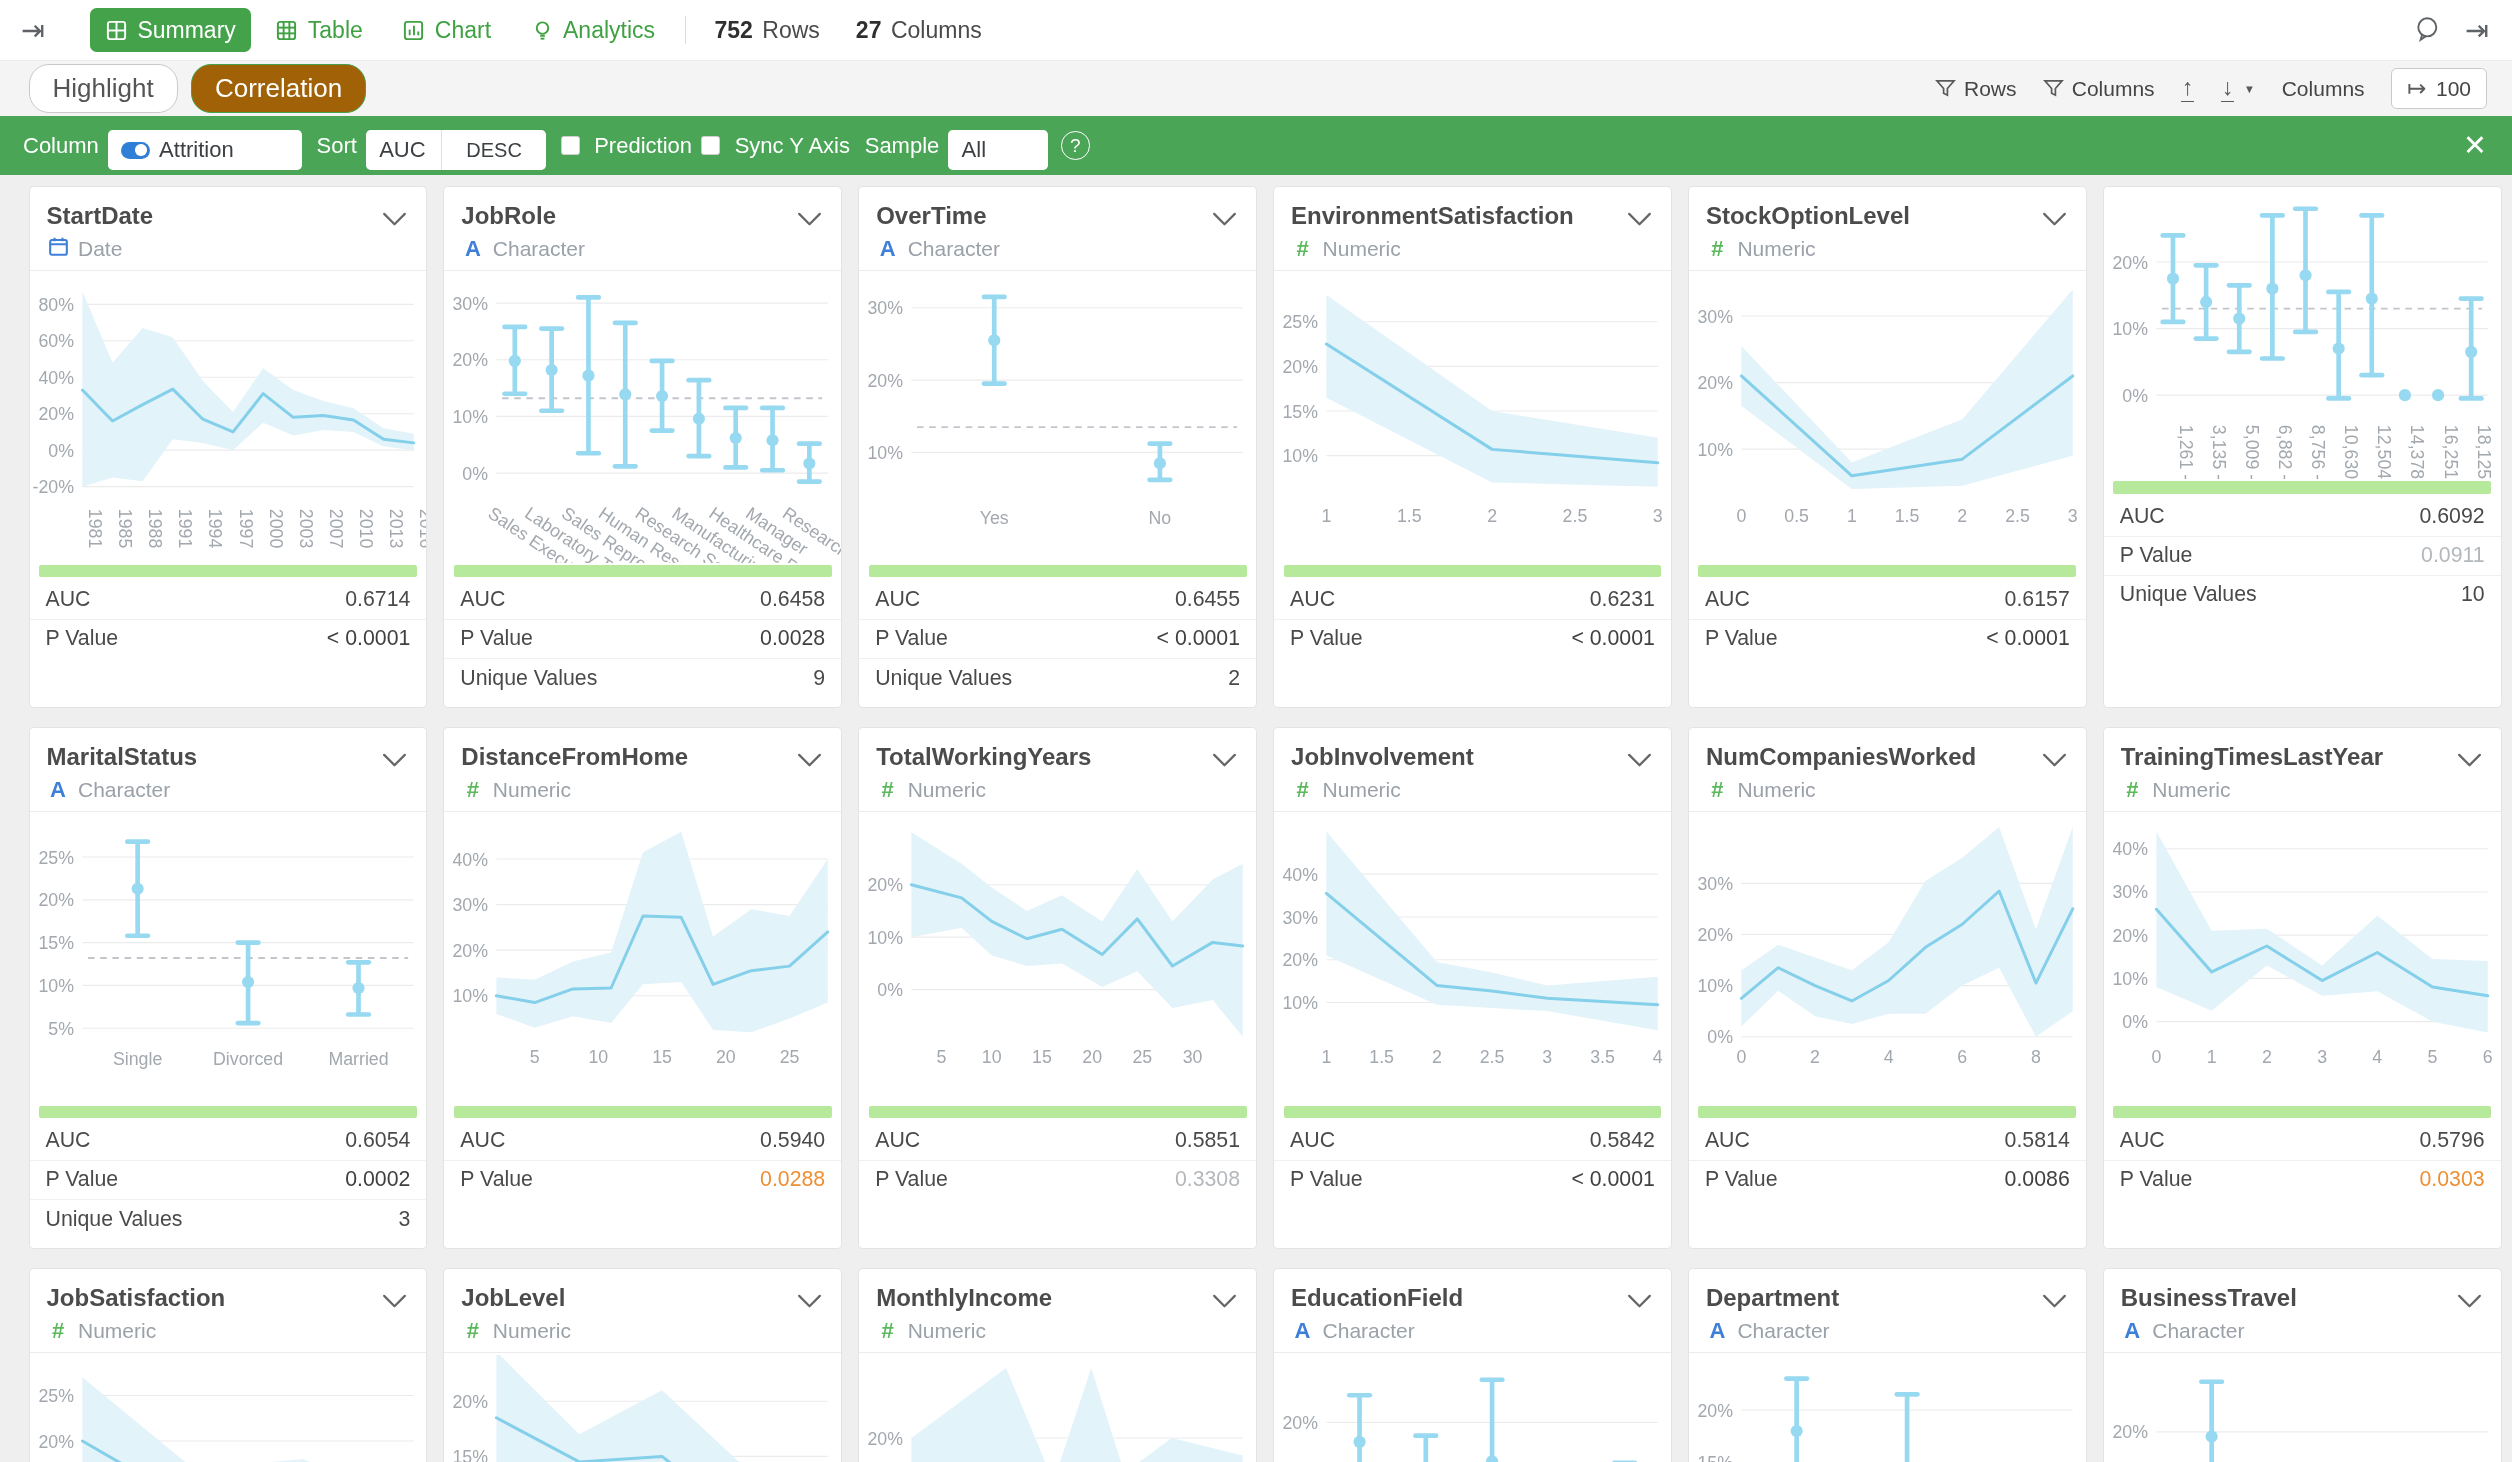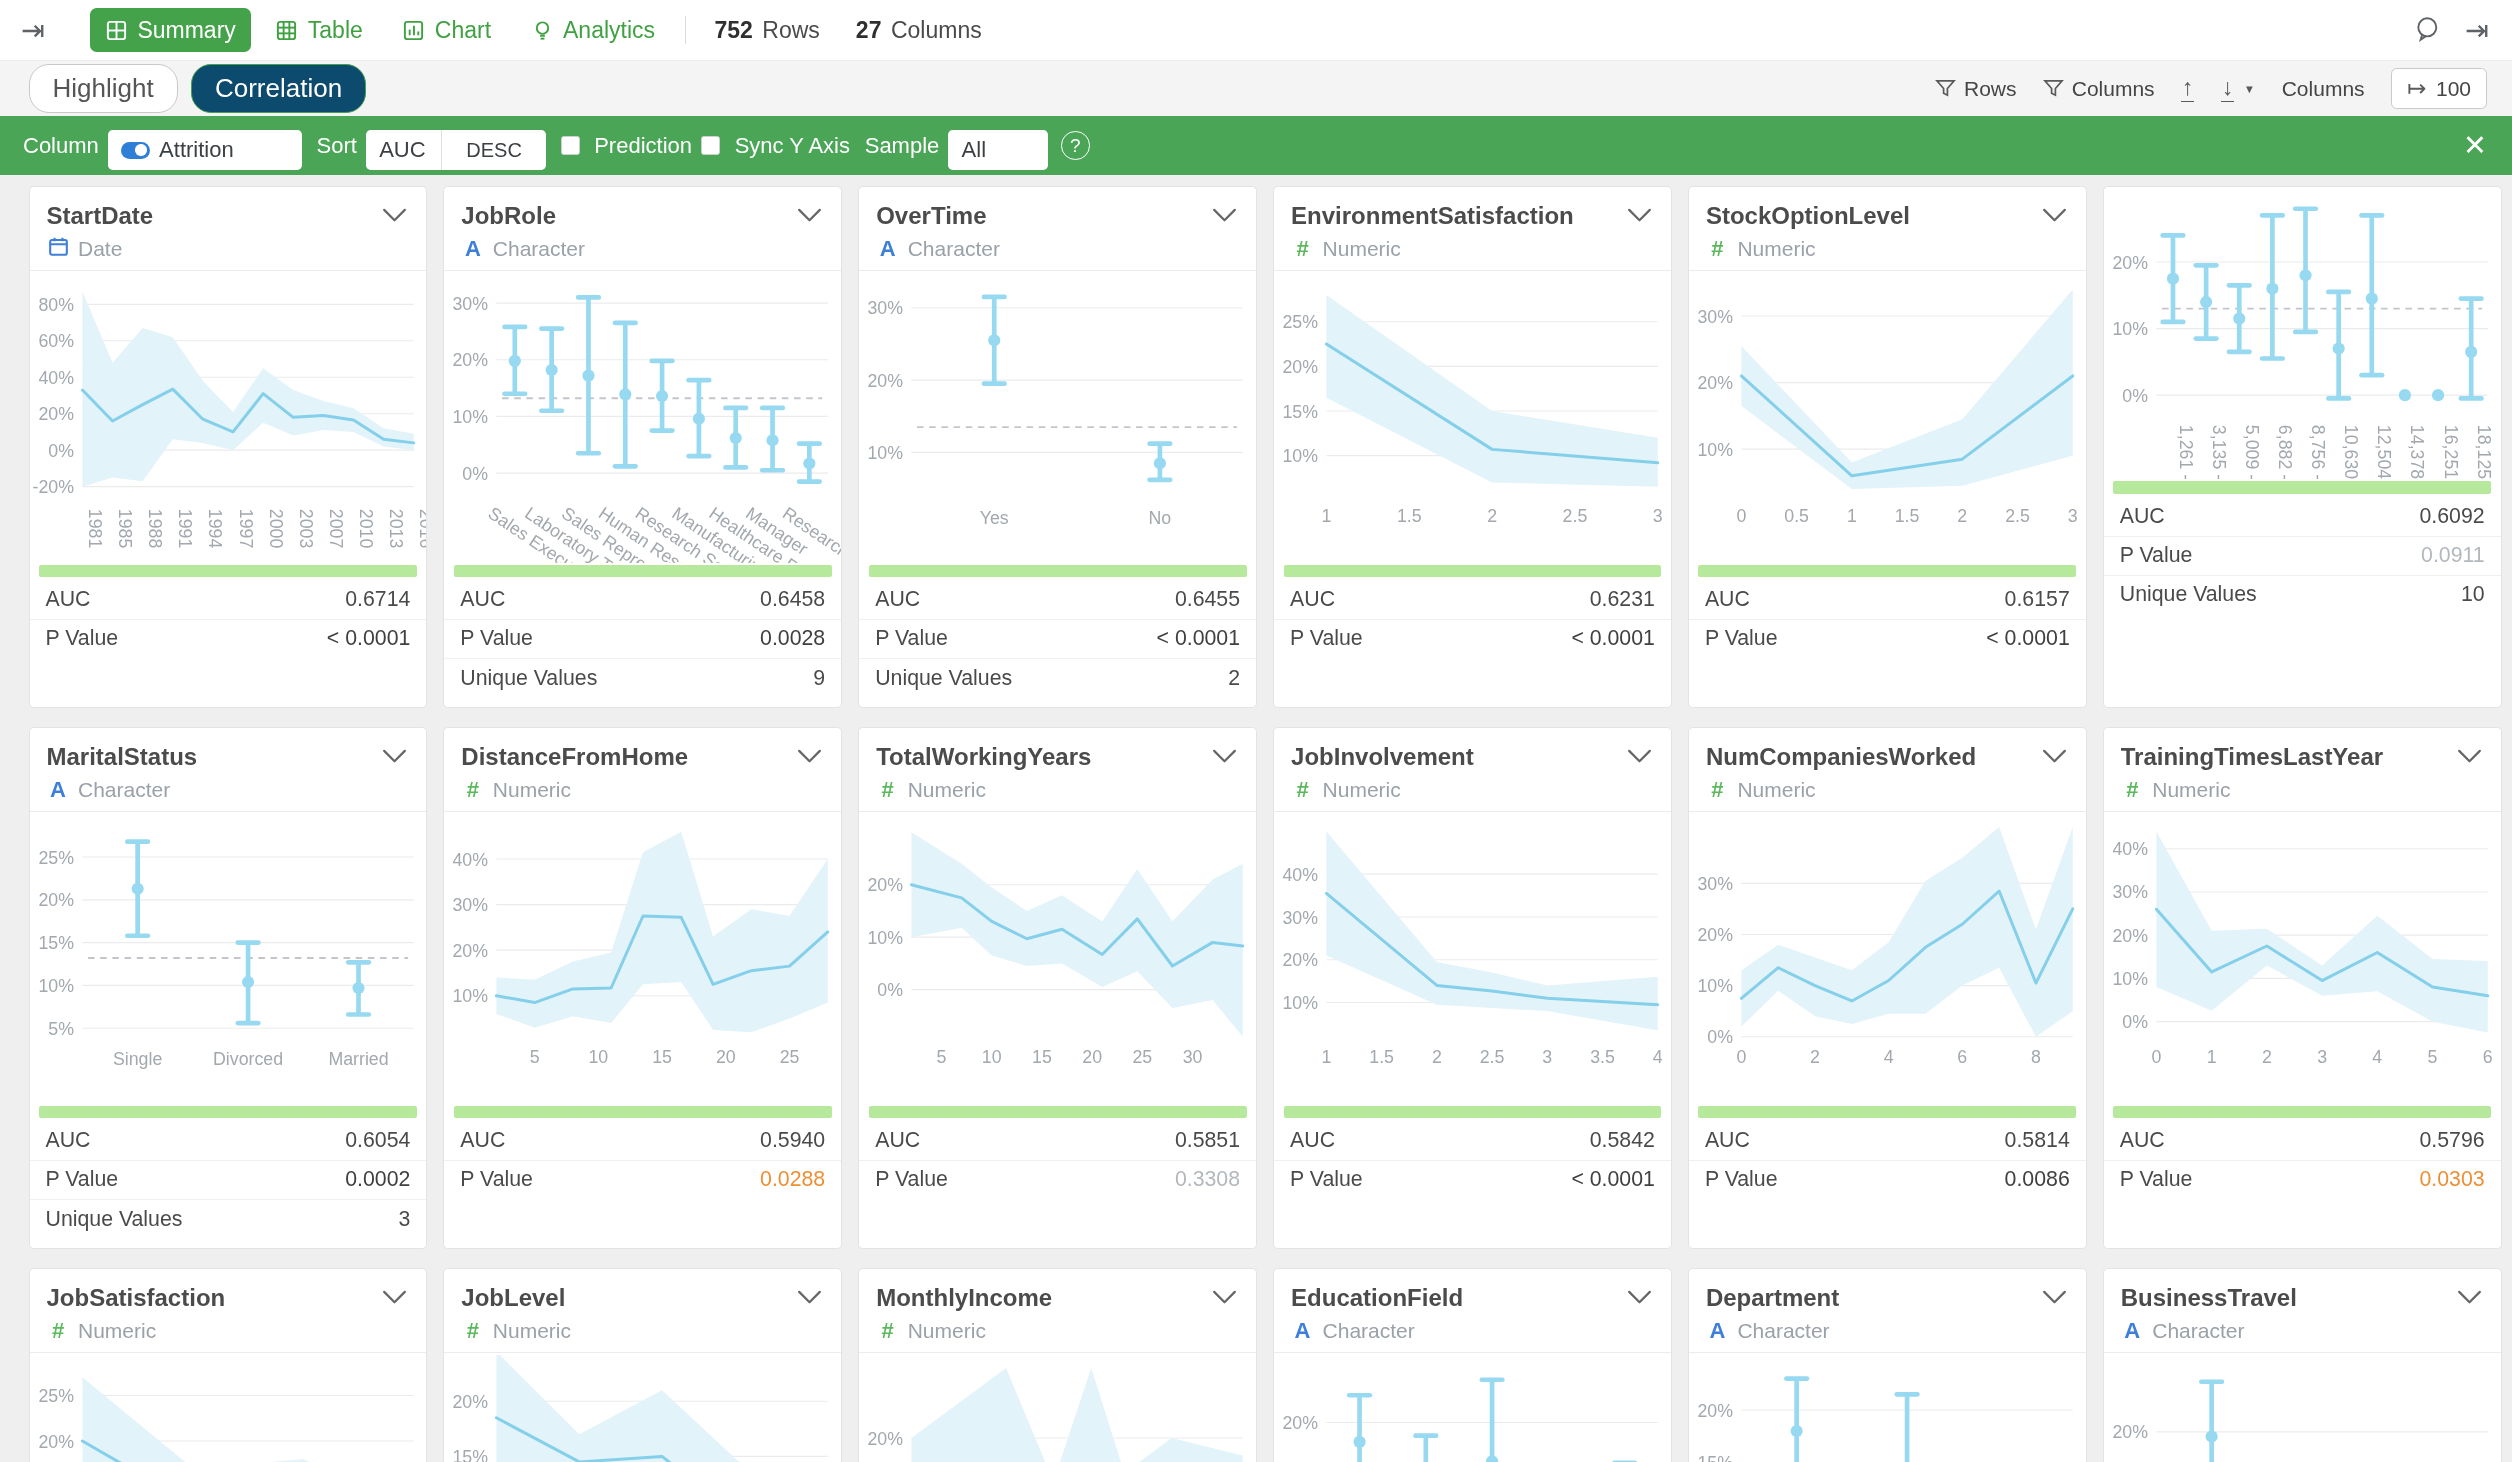--- a/index.html
+++ b/index.html
@@ -19,21 +19,21 @@
   .counts { display:flex; align-items:center; gap:9.5px; font-size:23px; color:#4a4a4a; }
   .counts b { color:#2f2f2f; font-weight:700; }
   .counts .gap { width:17px; }
   .top-right { margin-left:auto; display:flex; align-items:center; gap:25px; }
   .bubble svg { width:26.6px; height:26.6px; stroke:#5f6368; fill:none; stroke-width:2; }
 
   
   .filterrow { height:55px; background:#f4f4f4; display:flex; align-items:center; padding:0 25px 0 28.5px; }
   .pill { font-size:26px; padding:7.6px 23px; border-radius:20px; cursor:pointer; font-family:inherit; }
   .pill.ghost { background:#ffffff; border:0.9px solid #c9c9c9; color:#555; margin-right:13.3px; }
-  .pill.solid { background:#0c4a6e; border:0.9px solid #44a24a; color:#fff; }
+  .pill.solid { background:#a16207; border:0.9px solid #44a24a; color:#fff; }
   .fr-right { margin-left:auto; display:flex; align-items:center; gap:26.6px; font-size:21px; color:#454545; }
   .fr-item { display:flex; align-items:center; gap:7.6px; cursor:pointer; }
   .fr-item svg { width:21px; height:19px; stroke:#5a5a5a; fill:none; stroke-width:1.8; }
   .arrow-ic { font-size:23px; color:#5a5a5a; border-bottom:1.9px solid #5a5a5a; line-height:1.05; padding:0 0.9px 0.9px; }
   .caret { font-size:11.4px; color:#5a5a5a; margin-left:1.9px; }
   .limit-box { display:flex; align-items:center; gap:9.5px; background:#fff; border:0.9px solid #c9c9c9;
     border-radius:5.7px; padding:5.7px 15px; font-size:21px; color:#454545; cursor:pointer; }
   .limit-box .maparrow { font-size:23px; color:#5a5a5a; }
 
   
@@ -53,21 +53,21 @@
   .gb-label { margin-left:5.7px; }
   .sample-box { width:100px; }
   .help { width:28.5px; height:28.5px; border:1.9px solid #fff; border-radius:50%; display:flex;
     align-items:center; justify-content:center; font-size:19px; margin-left:3.8px; cursor:pointer; }
   .gb-close { position:absolute; right:25px; font-size:28.5px; font-weight:400; cursor:pointer; }
 
   
   .cards { display:grid; grid-template-columns:repeat(6,1fr); gap:19px 16px; padding:11.4px 10.4px 0 28.5px; }
   .card { background:#fff; border:0.9px solid #e3e3e3; border-radius:4.7px; height:522px; overflow:hidden; }
   .card-head { padding:15px 17px 7.6px; border-bottom:0.9px solid #ececec; }
-  .ct-row { display:flex; align-items:flex-start; justify-content:space-between;gap:40px; }
+  .ct-row { display:flex; align-items:center; justify-content:space-between;gap:40px; }
   .card-title { font-size:24px; font-weight:700; color:#4b4b4b; white-space:nowrap; overflow:hidden; }
   .chev { flex:0 0 auto; margin:5.7px 1.9px 0 7.6px; cursor:pointer; }
   .type-row { display:flex; align-items:center; gap:8.5px; margin-top:5.7px; font-size:21px; color:#9aa1a8; }
   .ticon { width:23px; text-align:center; font-weight:700; }
   .ticon.character { color:#3e7fd9; font-size:22px; }
   .ticon.numeric { color:#5cb85c; font-size:22px; }
   .ticon.factor { color:#3e7fd9; font-family:"DejaVu Serif","Liberation Serif",serif; font-style:italic; font-size:23px; }
   .chart { display:block; width:100%; margin-top:1.9px; }
   .pbar { height:12.3px; margin:1.9px 9.5px 3.8px; border-radius:1.9px; background:#b7e99c; }
   .stat-row { display:flex; justify-content:space-between; padding:6.6px 16px; font-size:21.3px; color:#4a4a4a; }

